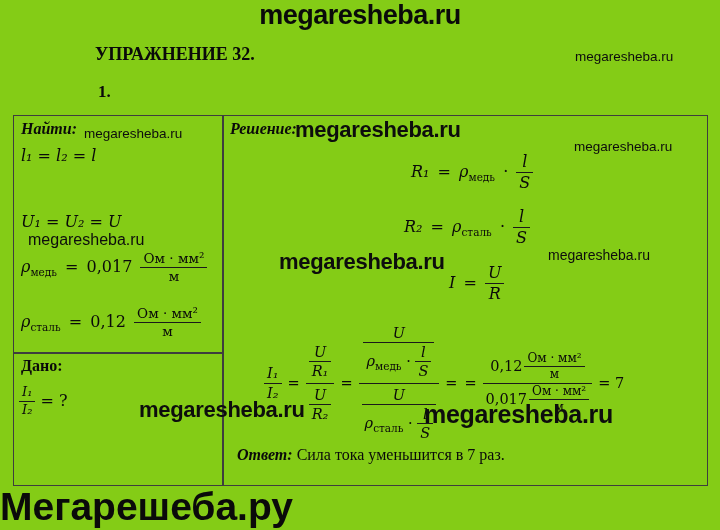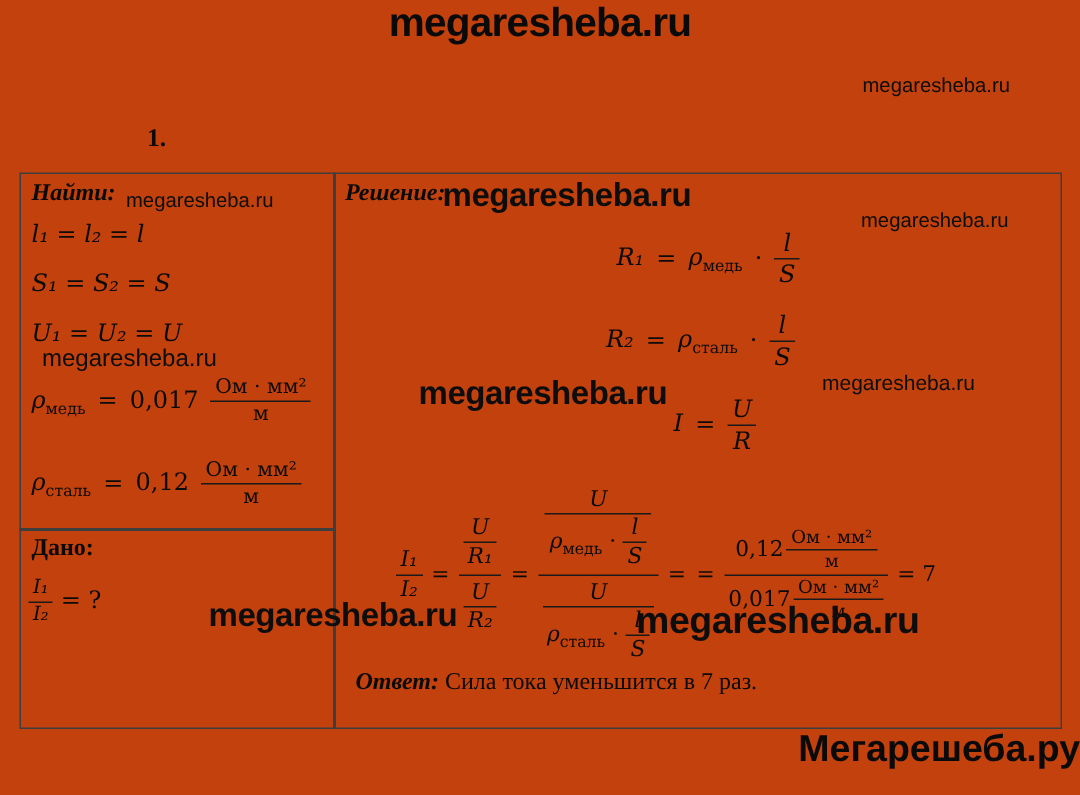--- a/index.html
+++ b/index.html
@@ -1,29 +1,29 @@
 <!DOCTYPE html>
 <html><head>
 <meta charset="utf-8">
 <style>
   * { margin:0; padding:0; box-sizing:border-box; }
   html,body { background:#fff; }
   .page {
-    position:relative; width:720px; height:530px; background:#c2410c;
+    position:relative; width:720px; height:530px; background:#84cc16;
     font-family:"Liberation Serif", serif; color:#0a0a0a; overflow:hidden;
   }
   .abs { position:absolute; }
 
   
   .site-title { top:0px; left:0; width:100%; text-align:center;
     font-family:"Liberation Sans", sans-serif; font-weight:bold; font-size:27px; letter-spacing:-0.5px; }
   .exercise { left:95px; top:44px; font-weight:bold; font-size:18px; }
   .problem-no { left:98px; top:82px; font-weight:bold; font-size:17px; }
-  .footer-logo { top:485px; left:0; width:100%; text-align:right;
-    font-family:"Liberation Sans", sans-serif; font-weight:bold; font-size:25px;padding-left:34px; }
+  .footer-logo { top:485px; left:0; width:100%; text-align:left;
+    font-family:"Liberation Sans", sans-serif; font-weight:bold; font-size:39px; }
 
   
   .wm { font-family:"Liberation Sans", sans-serif; color:#0d0d0d; white-space:nowrap; z-index:6; }
   .wm-sm { font-size:13.5px; }
   .wm-md { font-size:16px; }
   .wm-b { font-weight:bold; letter-spacing:-0.3px; }
 
   
   .tbl-outer { left:13px; top:115px; width:695px; height:371px; border:1.6px solid #3e3e3e; }
   .tbl-vline { left:222px; top:115px; width:1.6px; height:371px; background:#3e3e3e; }
@@ -52,32 +52,32 @@
 
   .answer { font-size:16px; }
   .answer .lbl { font-weight:bold; font-style:italic; }
 </style>
 </head>
 <body>
 
 <div class="page">
 
   <div class="abs site-title">megaresheba.ru</div>
+  <div class="abs exercise">УПРАЖНЕНИЕ 32.</div>
   <div class="abs wm wm-sm" style="left:575px; top:49px;">megaresheba.ru</div>
   <div class="abs problem-no">1.</div>
 
   <div class="abs tbl-outer"></div>
   <div class="abs tbl-vline"></div>
   <div class="abs tbl-hline"></div>
 
   <div class="abs cell-label it-label" style="left:21px; top:120px;">Найти:</div>
   <div class="abs wm wm-sm" style="left:84px; top:126px;">megaresheba.ru</div>
 
   <div class="abs math" style="left:21px; top:146px;">l₁ = l₂ = l</div>
-  <div class="abs math" style="left:21px; top:179px;">S₁ = S₂ = S</div>
   <div class="abs math" style="left:21px; top:212px;">U₁ = U₂ = U</div>
   <div class="abs wm wm-md" style="left:28px; top:231px;">megaresheba.ru</div>
 
   <div class="abs math" style="left:21px; top:251px;">
     <span>ρ</span><sub class="m">медь</sub>
     <span class="rm sp">=</span>
     <span class="rm">0,017</span>
     <span class="frac unit"><span class="num">Ом · мм²</span><span class="den">м</span></span>
   </div>
 

